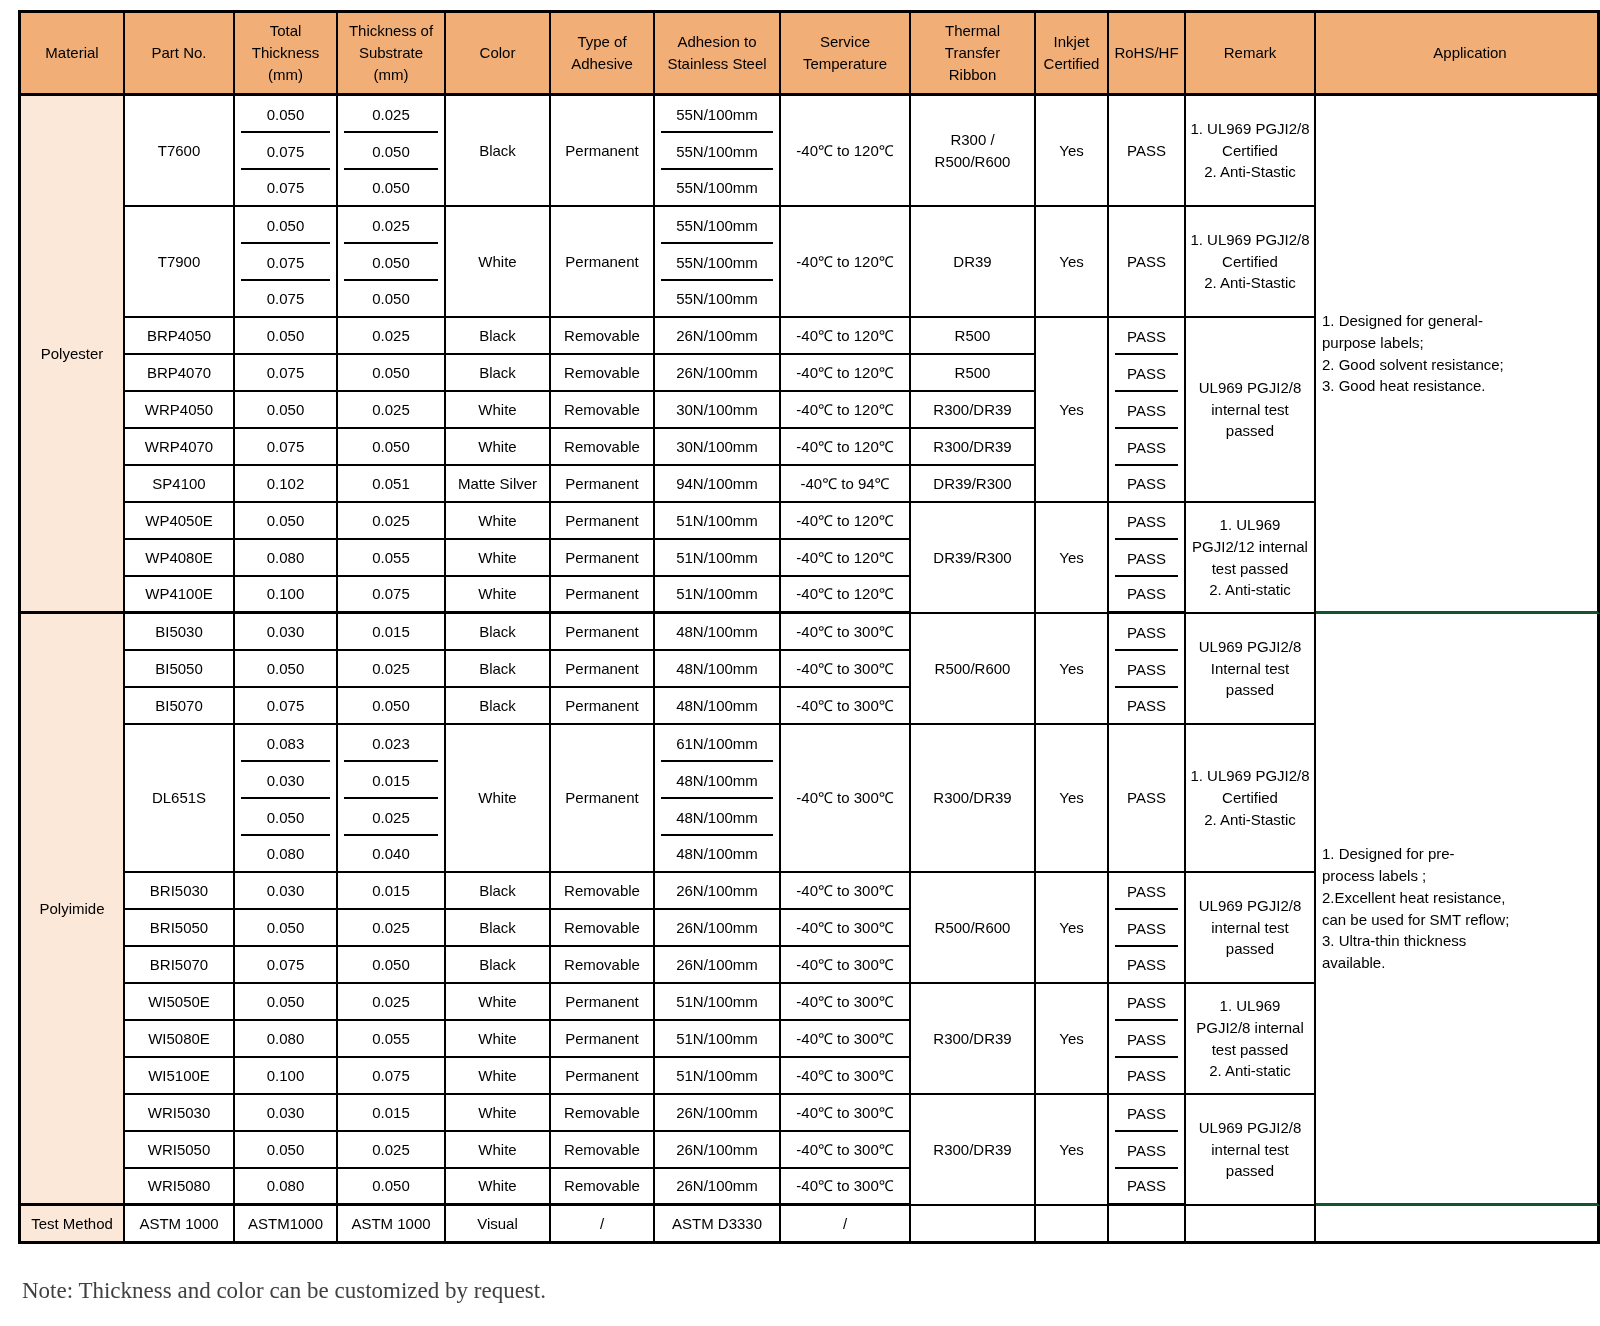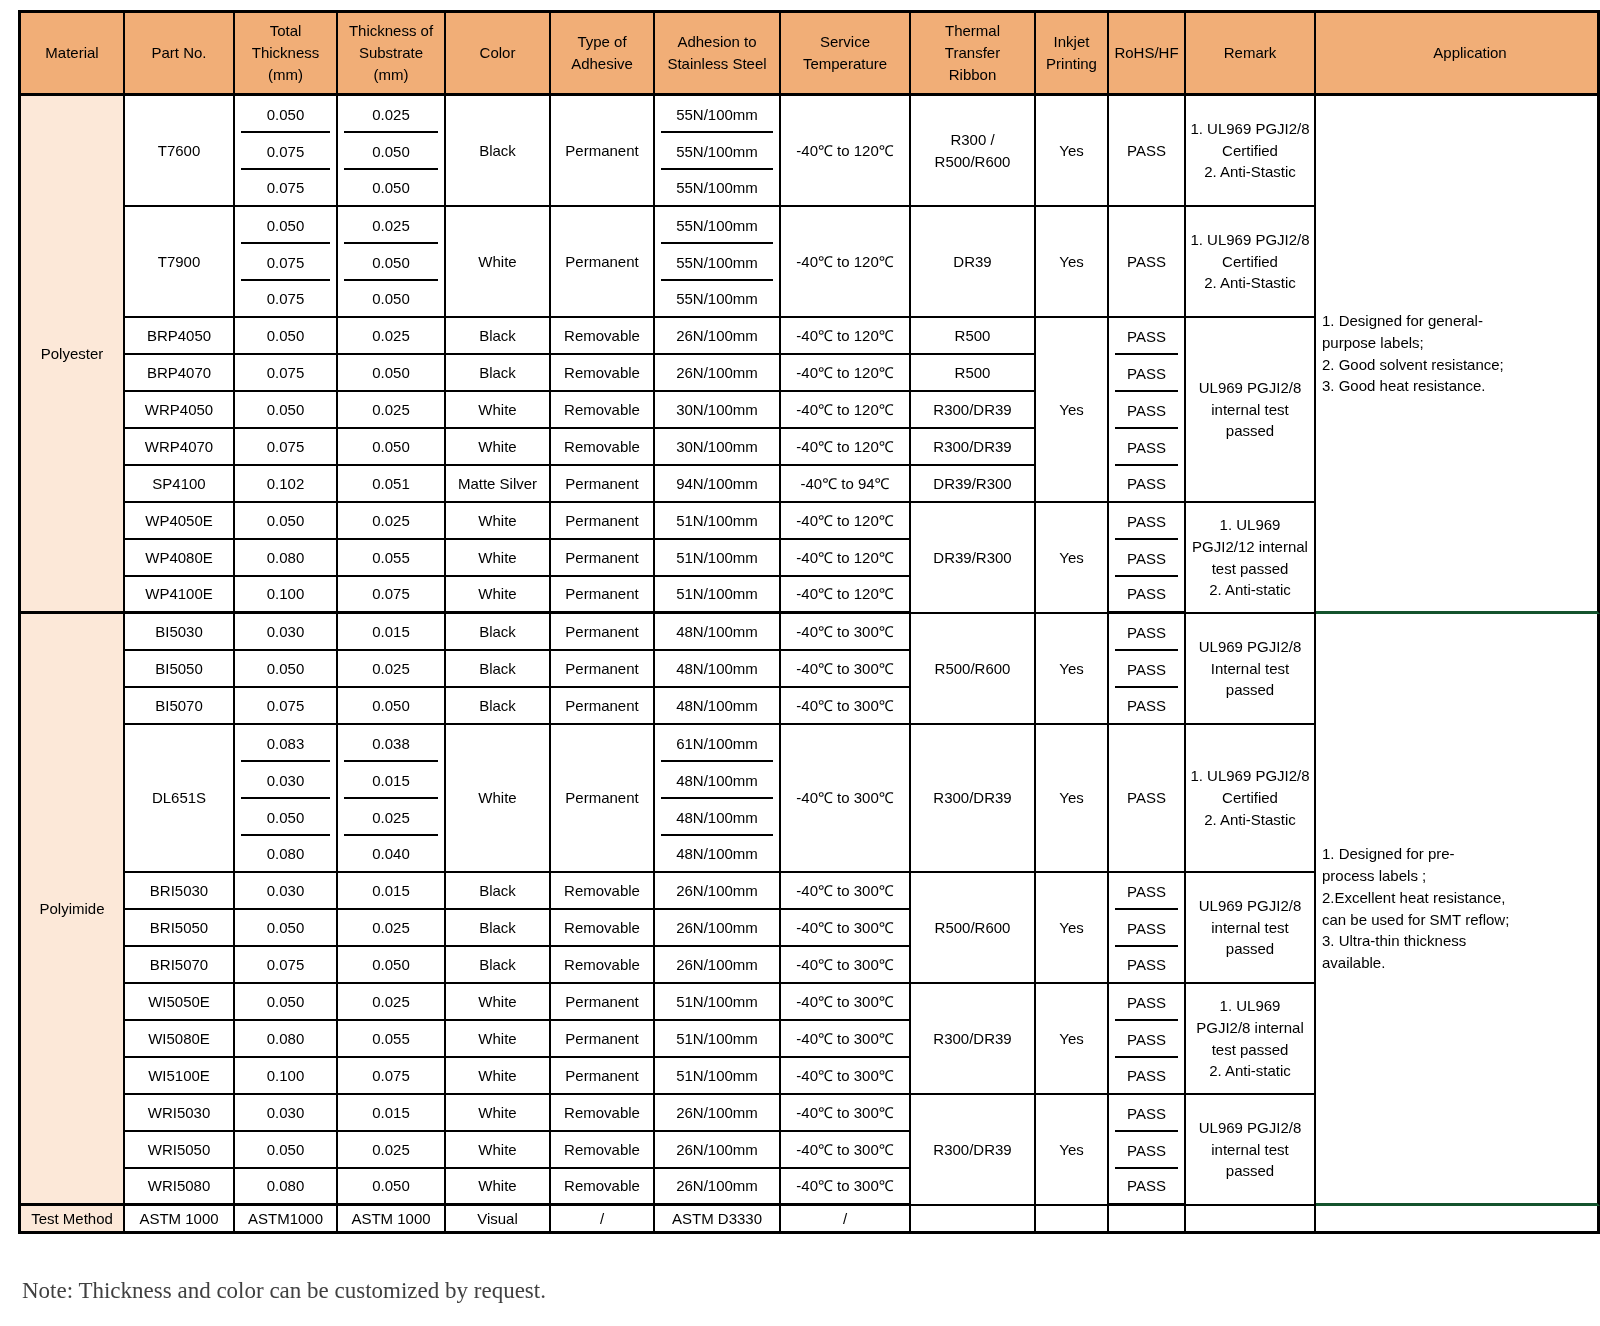--- a/index.html
+++ b/index.html
@@ -17,21 +17,21 @@
     text-align:center;vertical-align:middle;
     white-space:pre-line;font-size:15px;line-height:1.45;
     padding:1px 3px;overflow:hidden;
   }
   th{
     background:#F1AE77;font-weight:normal;height:78px;
     border-bottom:3px solid #000;
   }
   th:last-child{border-right:3px solid #000;padding-left:30px;}
   tr.datarow{height:37px;}
-  tr.testrow{height:28px;}
+  tr.testrow{height:38px;}
   td.mat{background:#FCE8D8;border-bottom:3px solid #000;margin-top:16px;}
   td.app{text-align:left;padding-left:6px;padding-right:4px;border-right:3px solid #000;border-bottom:3px solid #14532d;}
   td.edge{border-right:3px solid #000;}
   tr.secb > td{border-bottom:3px solid #000;}
   tr.last > td{border-bottom:3px solid #000;}
   
   td.g{border-bottom:none;position:relative;}
   td.g::after{content:"";position:absolute;left:6px;right:6px;bottom:0;height:2px;background:#000;}
   .note{
     position:absolute;left:22px;top:1278px;
@@ -72,21 +72,21 @@
           <th>Type of
 Adhesive</th>
           <th>Adhesion to
 Stainless Steel</th>
           <th>Service
 Temperature</th>
           <th>Thermal
 Transfer
 Ribbon</th>
           <th>Inkjet
-Printing</th>
+Certified</th>
           <th>RoHS/HF</th>
           <th>Remark</th>
           <th>Application</th>
         </tr>
       </thead>
     <tbody>
         <tr class="datarow">
           <td rowspan="14" class="mat">Polyester</td>
           <td rowspan="3">T7600</td>
           <td class="g">0.050</td>
@@ -275,21 +275,21 @@
           <td>0.050</td>
           <td>Black</td>
           <td>Permanent</td>
           <td>48N/100mm</td>
           <td>-40℃ to 300℃</td>
           <td>PASS</td>
         </tr>
         <tr class="datarow">
           <td rowspan="4">DL651S</td>
           <td class="g">0.083</td>
-          <td class="g">0.038</td>
+          <td class="g">0.023</td>
           <td rowspan="4">White</td>
           <td rowspan="4">Permanent</td>
           <td class="g">61N/100mm</td>
           <td rowspan="4">-40℃ to 300℃</td>
           <td rowspan="4">R300/DR39</td>
           <td rowspan="4">Yes</td>
           <td rowspan="4">PASS</td>
           <td rowspan="4">1. UL969 PGJI2/8
 Certified
 2.  Anti-Stastic</td>

